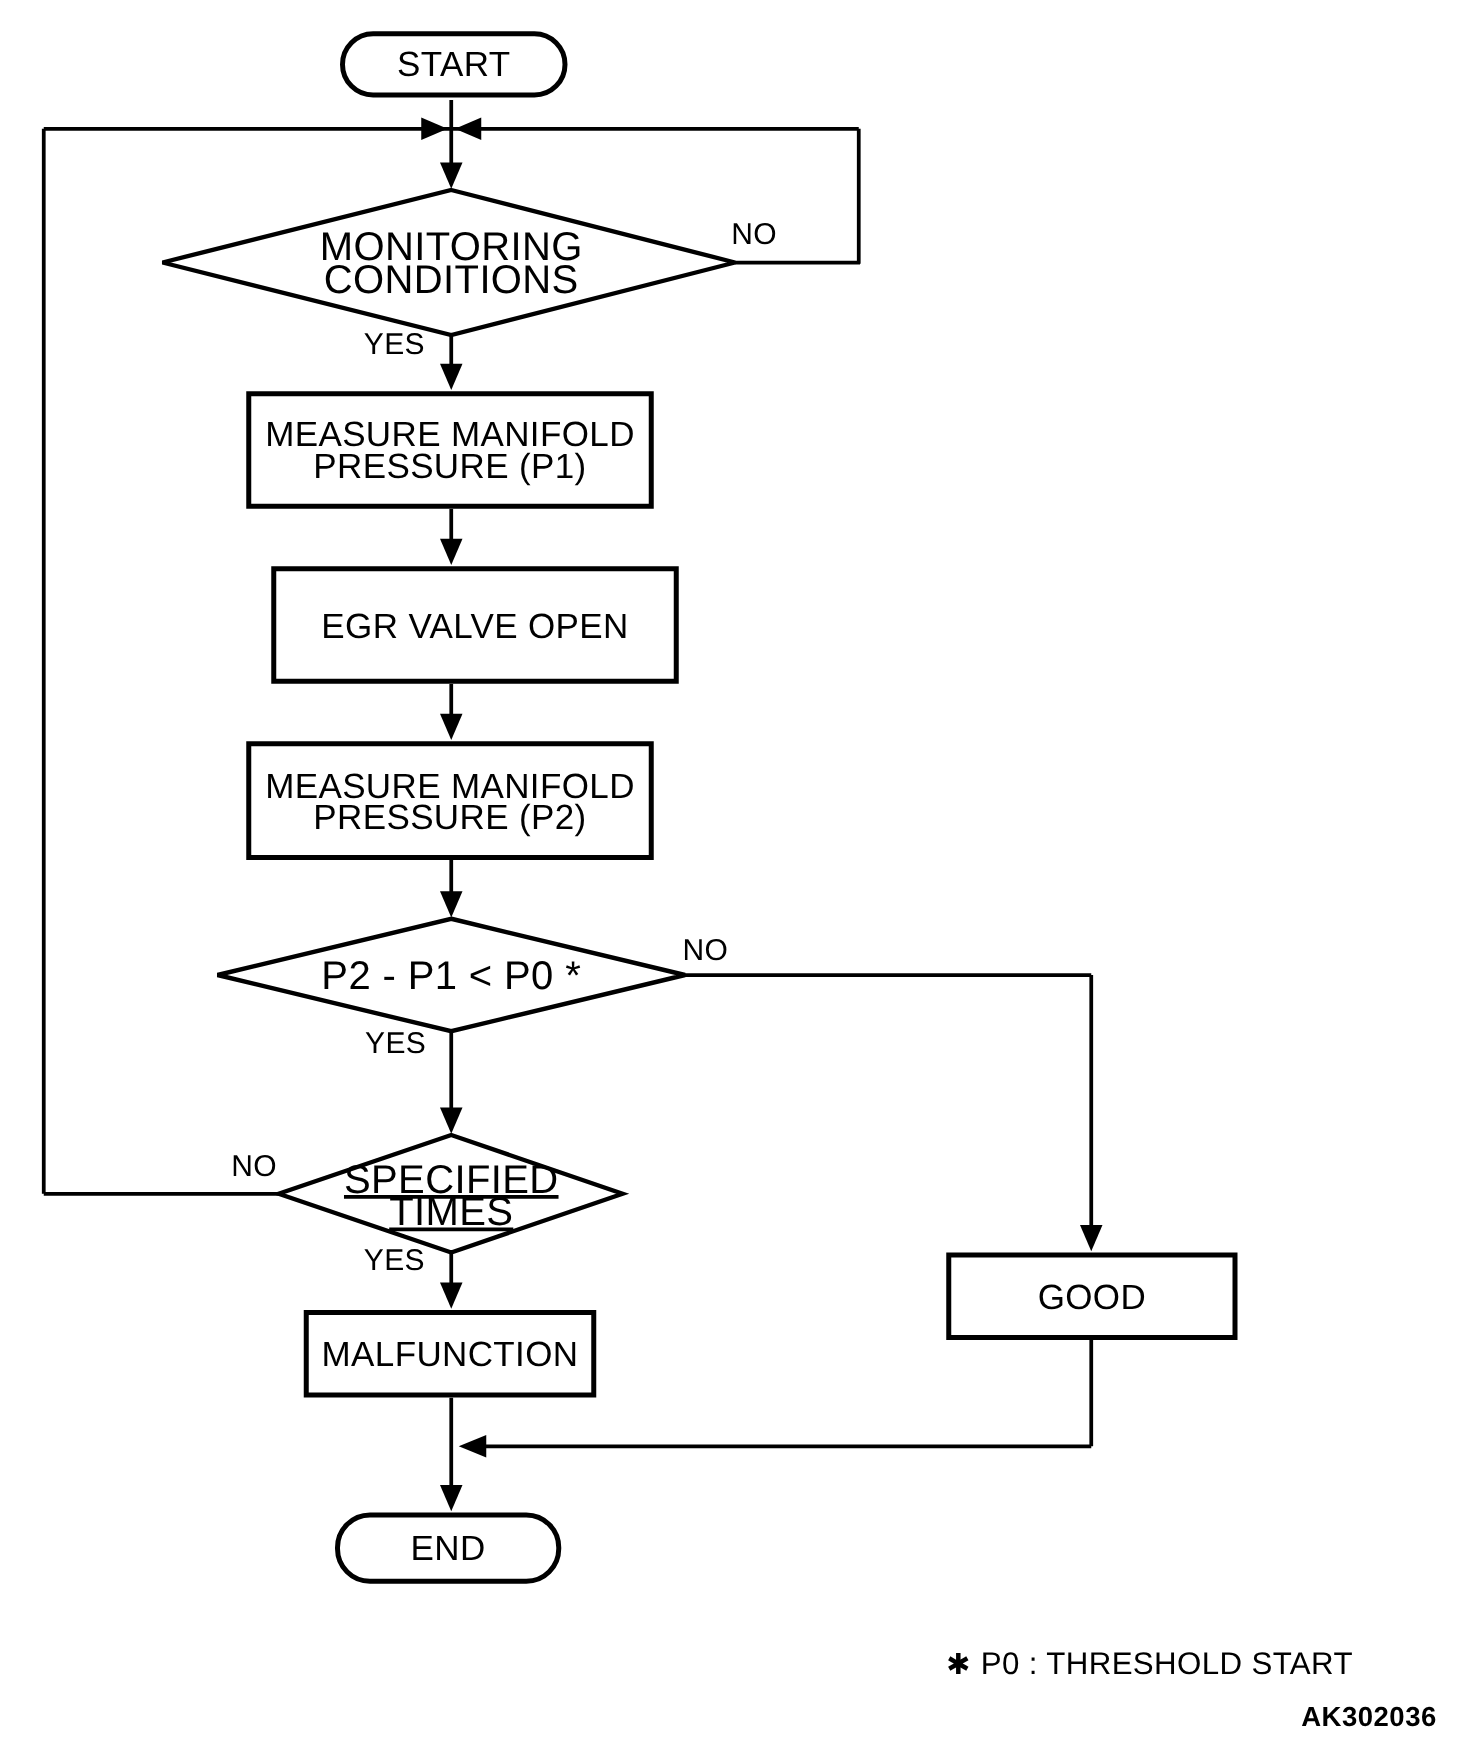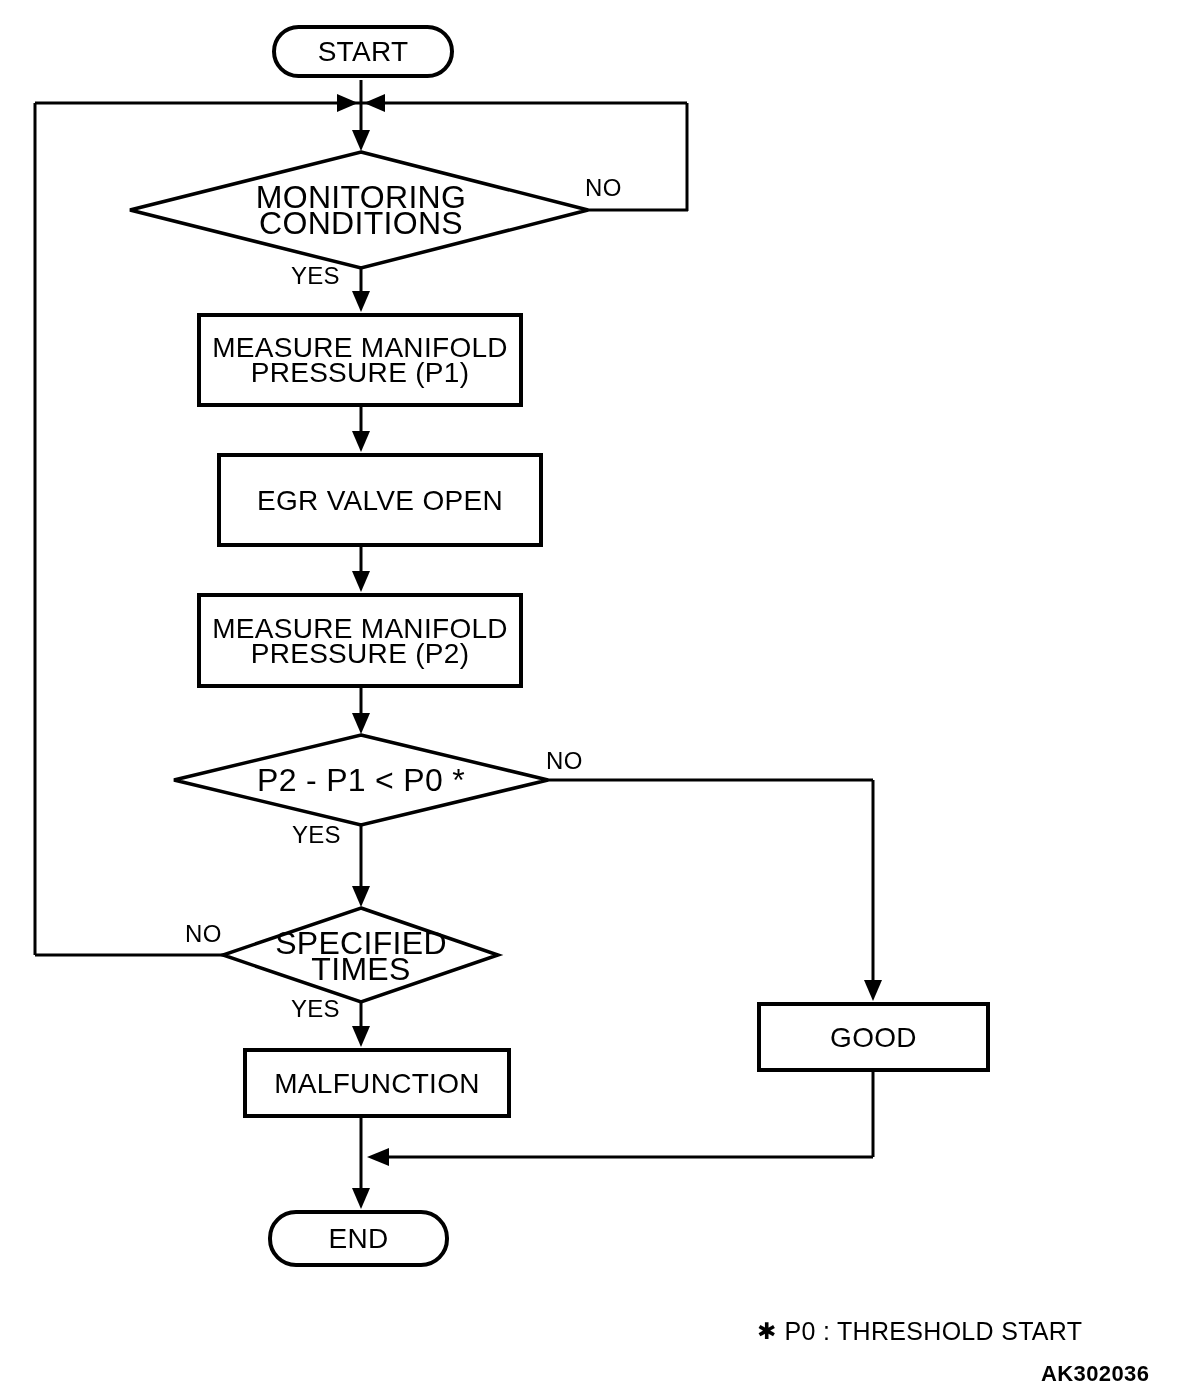--- a/index.html
+++ b/index.html
@@ -123,32 +123,32 @@
   <div class="node terminal" style="left:272px; top:25px; width:182px; height:53px;">START</div>
 
   <div class="node" style="left:197px; top:313px; width:326px; height:94px;">MEASURE MANIFOLD
 PRESSURE (P1)</div>
 
   <div class="node" style="left:197px; top:453px; width:326px; height:94px;margin-left:20px;">EGR VALVE OPEN</div>
 
   <div class="node" style="left:197px; top:593px; width:326px; height:95px;">MEASURE MANIFOLD
 PRESSURE (P2)</div>
 
-  <div class="node" style="left:243px; top:1048px; width:268px; height:70px;">MALFUNCTION</div>
+  <div class="node" style="left:243px; top:1048px; width:234px; height:70px;">MALFUNCTION</div>
 
   <div class="node terminal" style="left:268px; top:1210px; width:181px; height:57px;">END</div>
 
   <div class="node" style="left:757px; top:1002px; width:233px; height:70px;">GOOD</div>
 
   <div class="diamond-label" style="left:241px; top:183px; width:240px; height:54px;">MONITORING
 CONDITIONS</div>
 
   <div class="diamond-label" style="left:241px; top:766px; width:240px; height:28px;">P2 - P1 &lt; P0 *</div>
 
-  <div class="diamond-label" style="left:281px; top:929px; width:160px; height:54px;">SPECIFIED
+  <div class="diamond-label" style="left:281px; top:929px; width:160px; height:54px;text-decoration:underline;">SPECIFIED
 TIMES</div>
 
   <div class="edge-label" style="left:585px; top:176px;">NO</div>
   <div class="edge-label" style="left:291px; top:264px;">YES</div>
   <div class="edge-label" style="left:546px; top:749px;">NO</div>
   <div class="edge-label" style="left:292px; top:823px;">YES</div>
   <div class="edge-label" style="left:185px; top:922px;">NO</div>
   <div class="edge-label" style="left:291px; top:997px;">YES</div>
 
   <div id="footnote">

